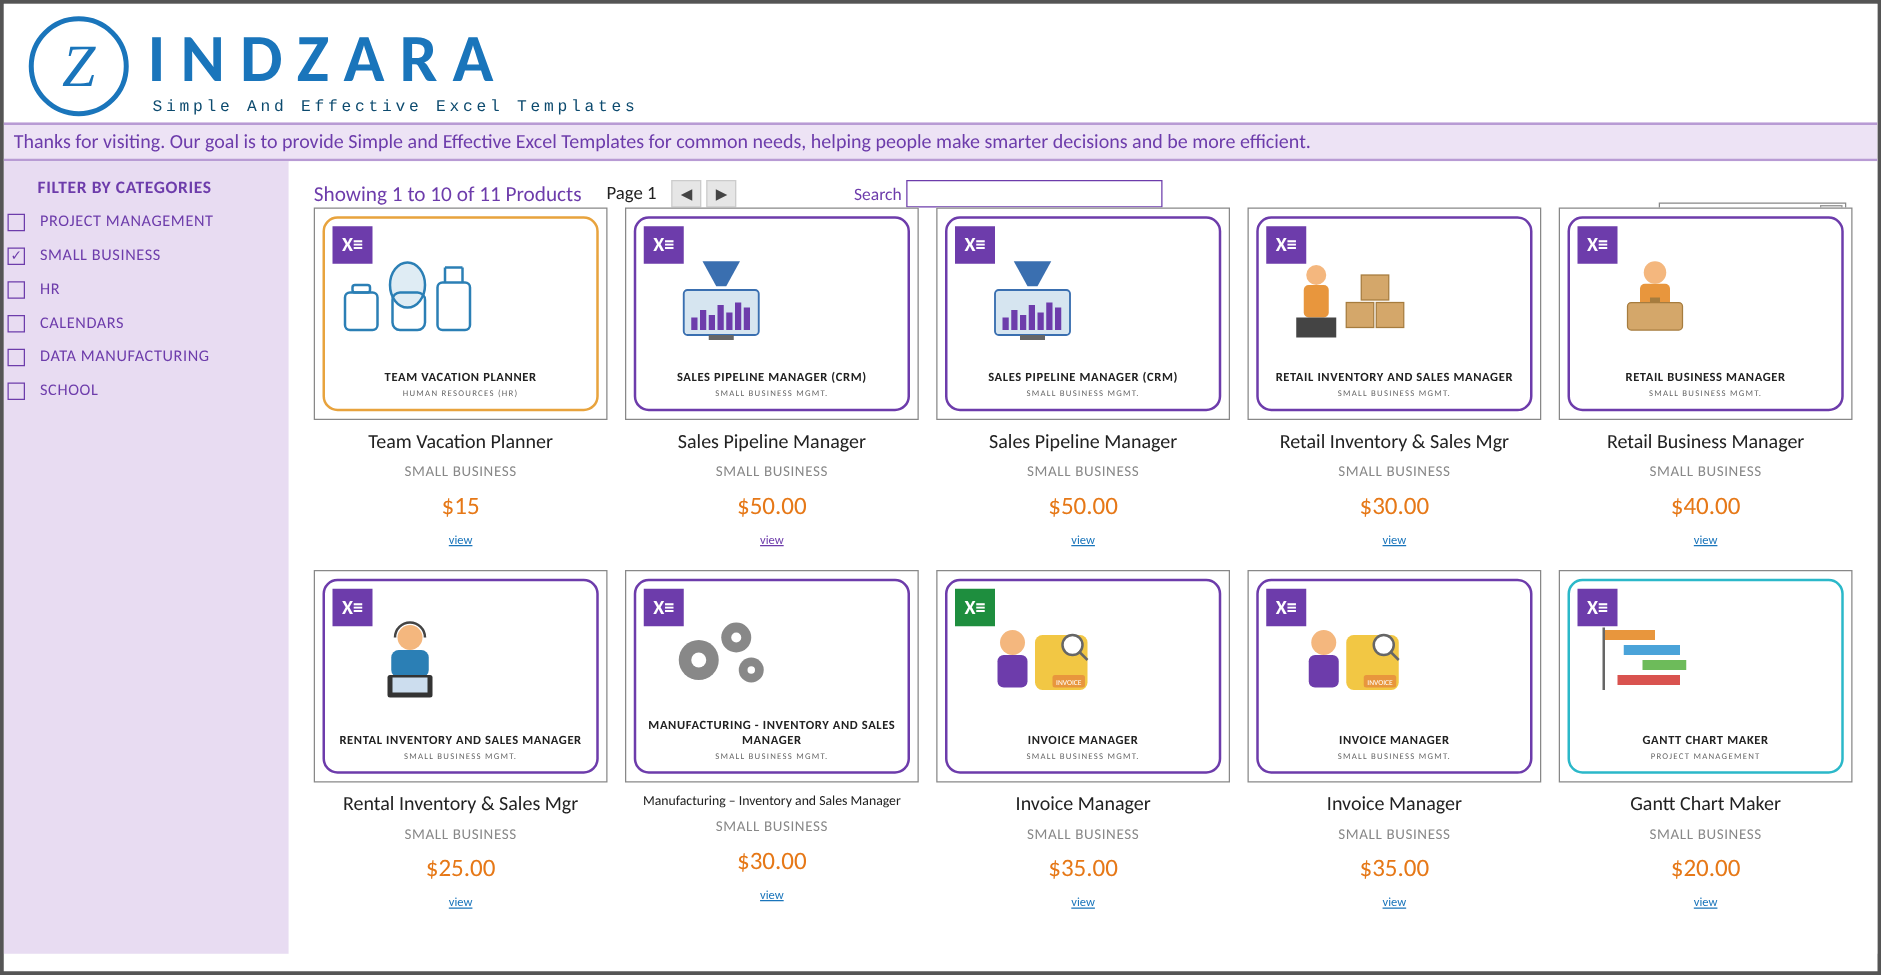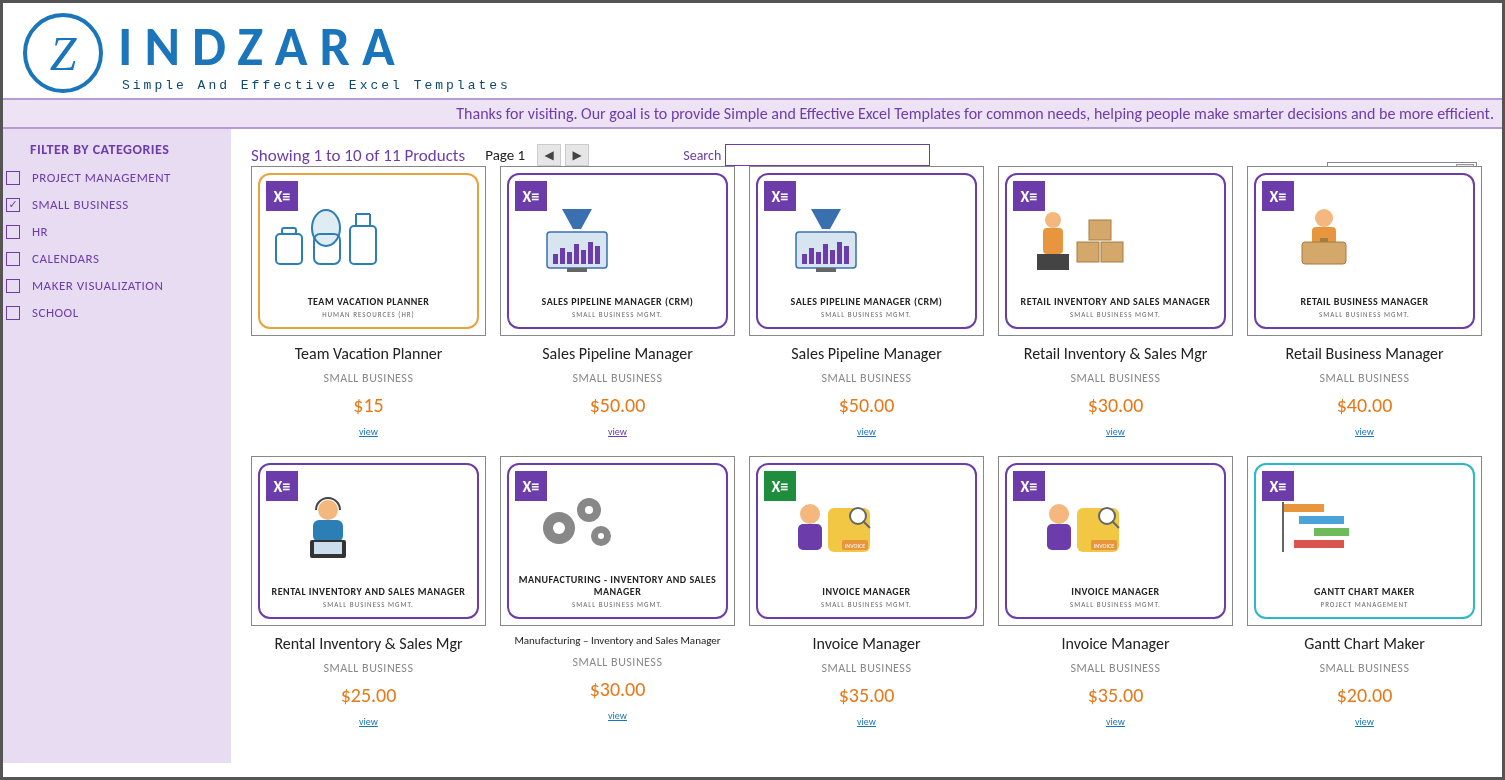--- a/index.html
+++ b/index.html
@@ -46,21 +46,20 @@
     margin-left: 4px;
     font-family: Liberation Mono, monospace;
   }
   .banner {
     background: #ede3f5;
     border-top: 2px solid #b89bd4;
     border-bottom: 2px solid #b89bd4;
     padding: 4px 8px;
     color: #6d3cab;
     font-size: 16px;
-    text-align: right;
   }
   .content {
     display: flex;
     height: calc(100% - 140px);
   }
   .sidebar {
     width: 235px;
     background: #e8dcf2;
     padding: 12px 3px;
   }
@@ -285,21 +284,21 @@
         <div class="filter-item">
           <div class="checkbox"></div>
           <span class="filter-label">HR</span>
         </div>
         <div class="filter-item">
           <div class="checkbox"></div>
           <span class="filter-label">CALENDARS</span>
         </div>
         <div class="filter-item">
           <div class="checkbox"></div>
-          <span class="filter-label">MAKER VISUALIZATION</span>
+          <span class="filter-label">DATA MANUFACTURING</span>
         </div>
         <div class="filter-item">
           <div class="checkbox"></div>
           <span class="filter-label">SCHOOL</span>
         </div>
       </div>
   </div>
 
   <div class="main">
     <div class="toolbar">

